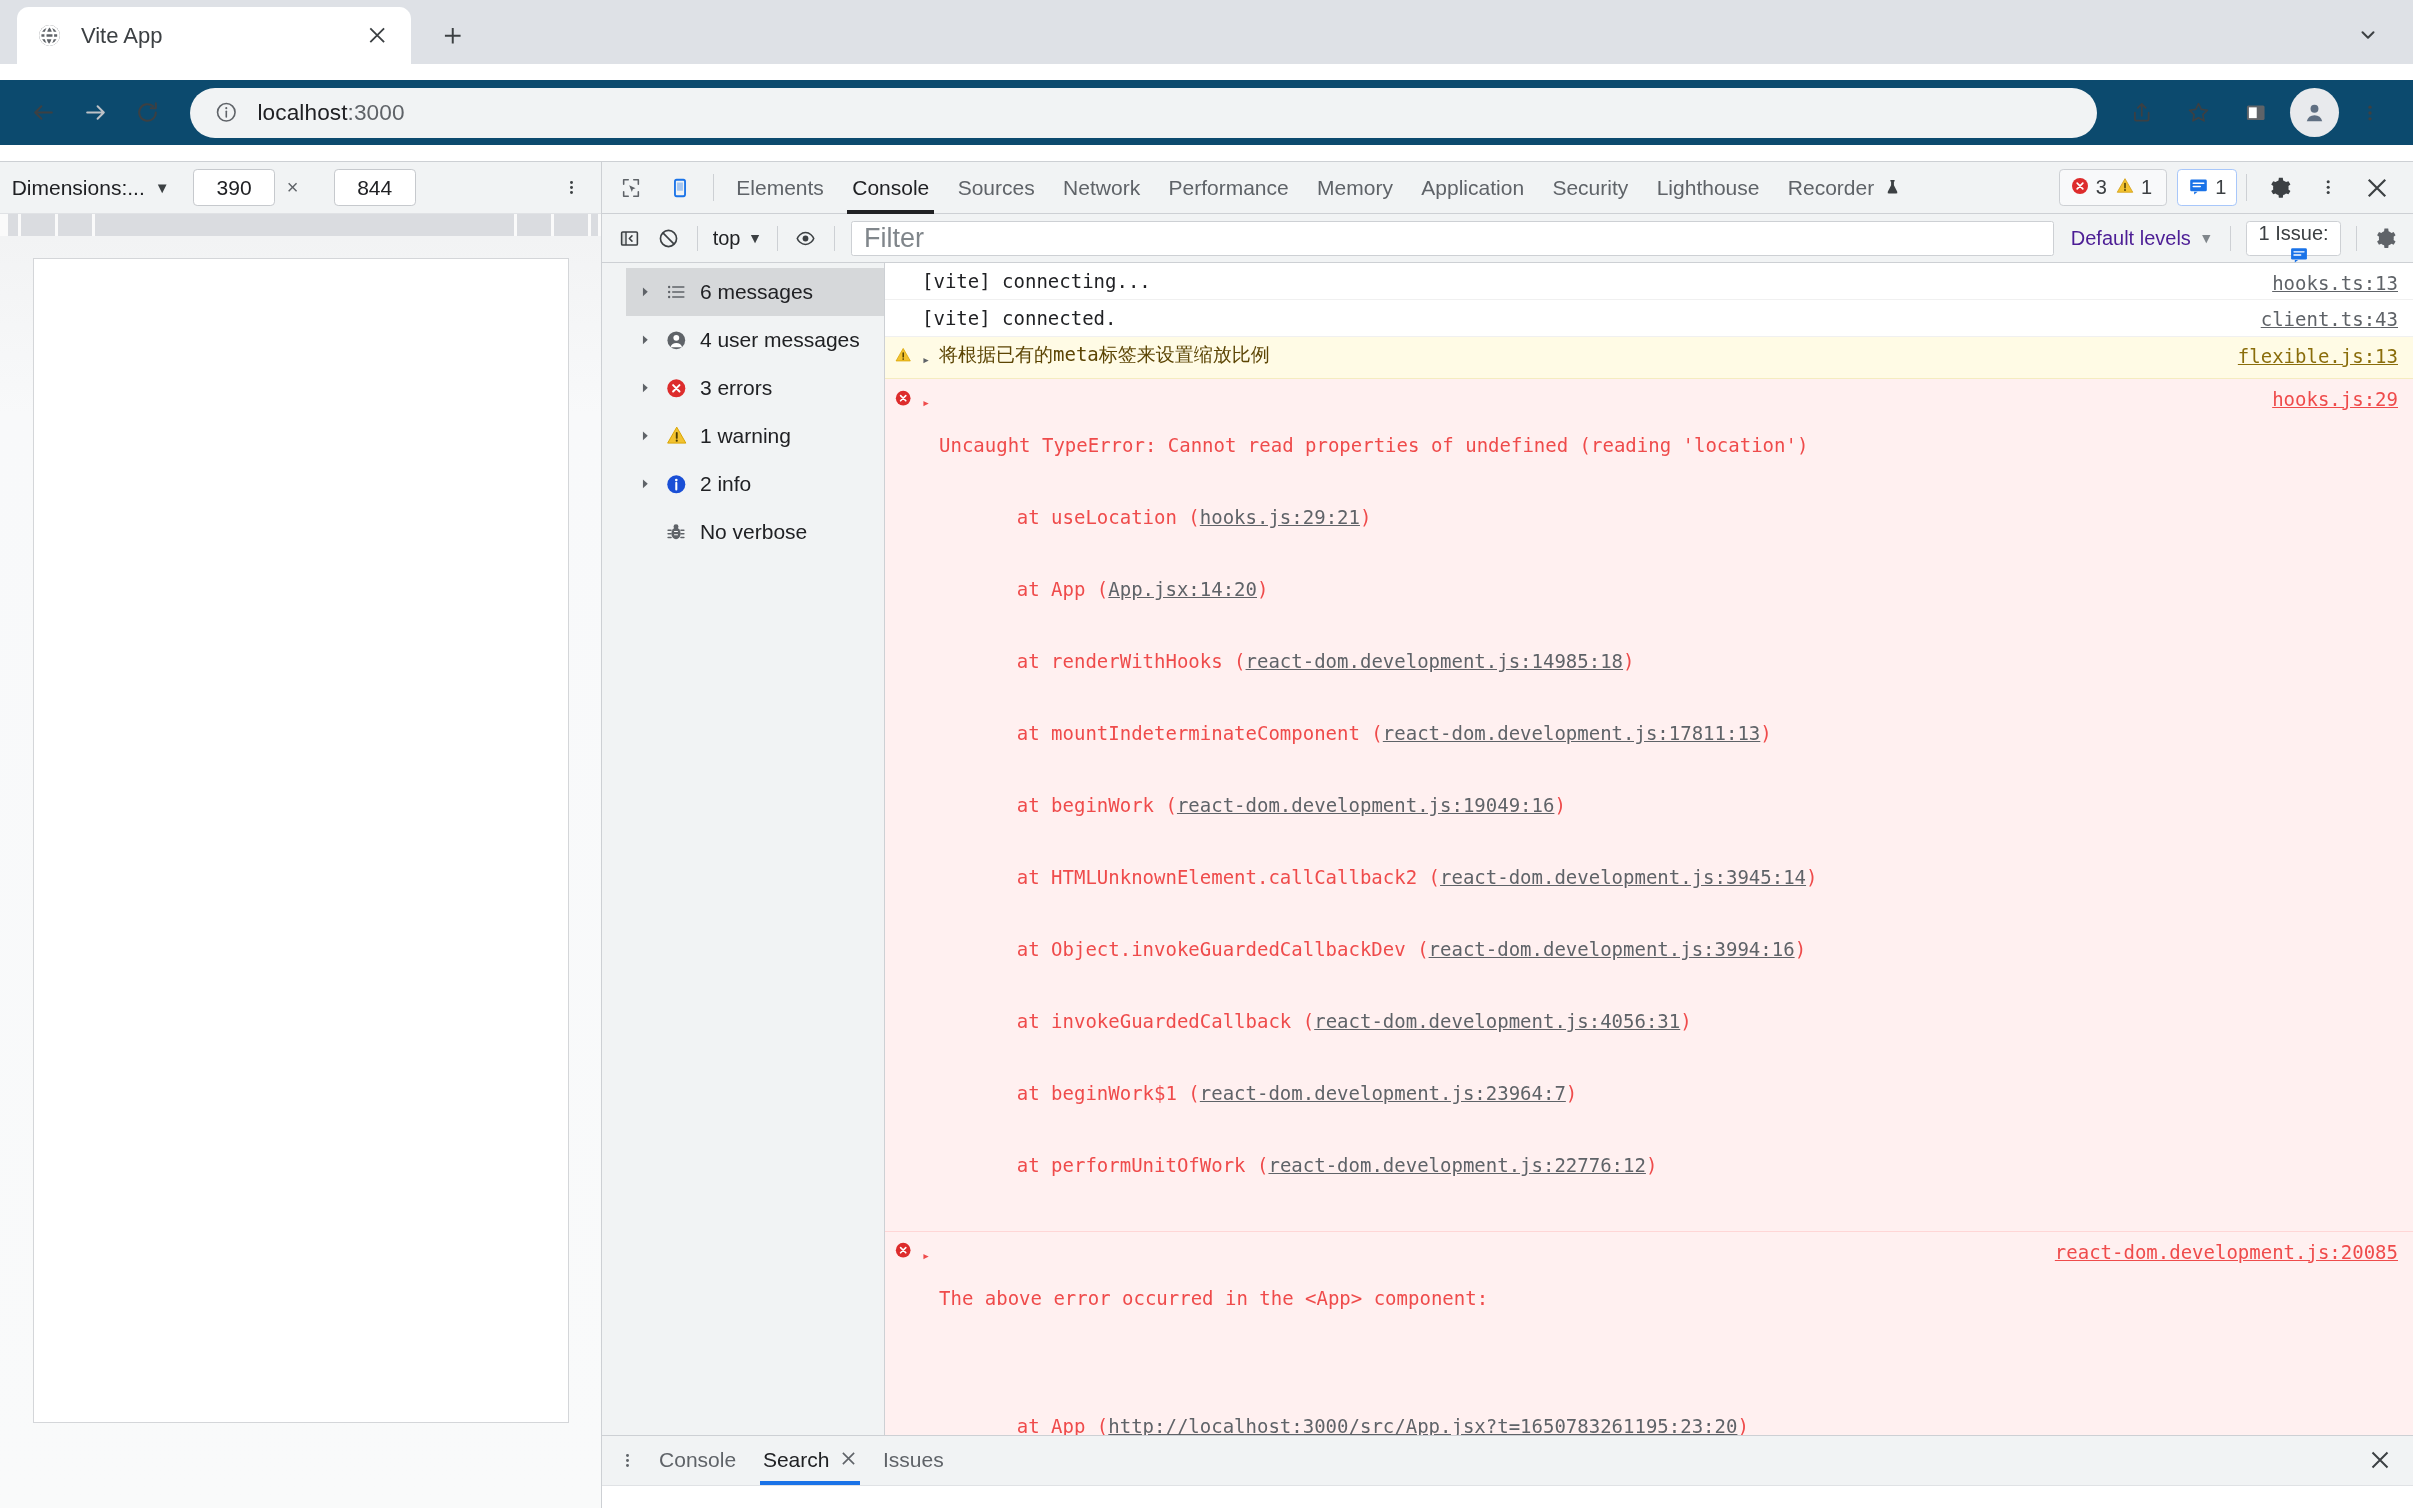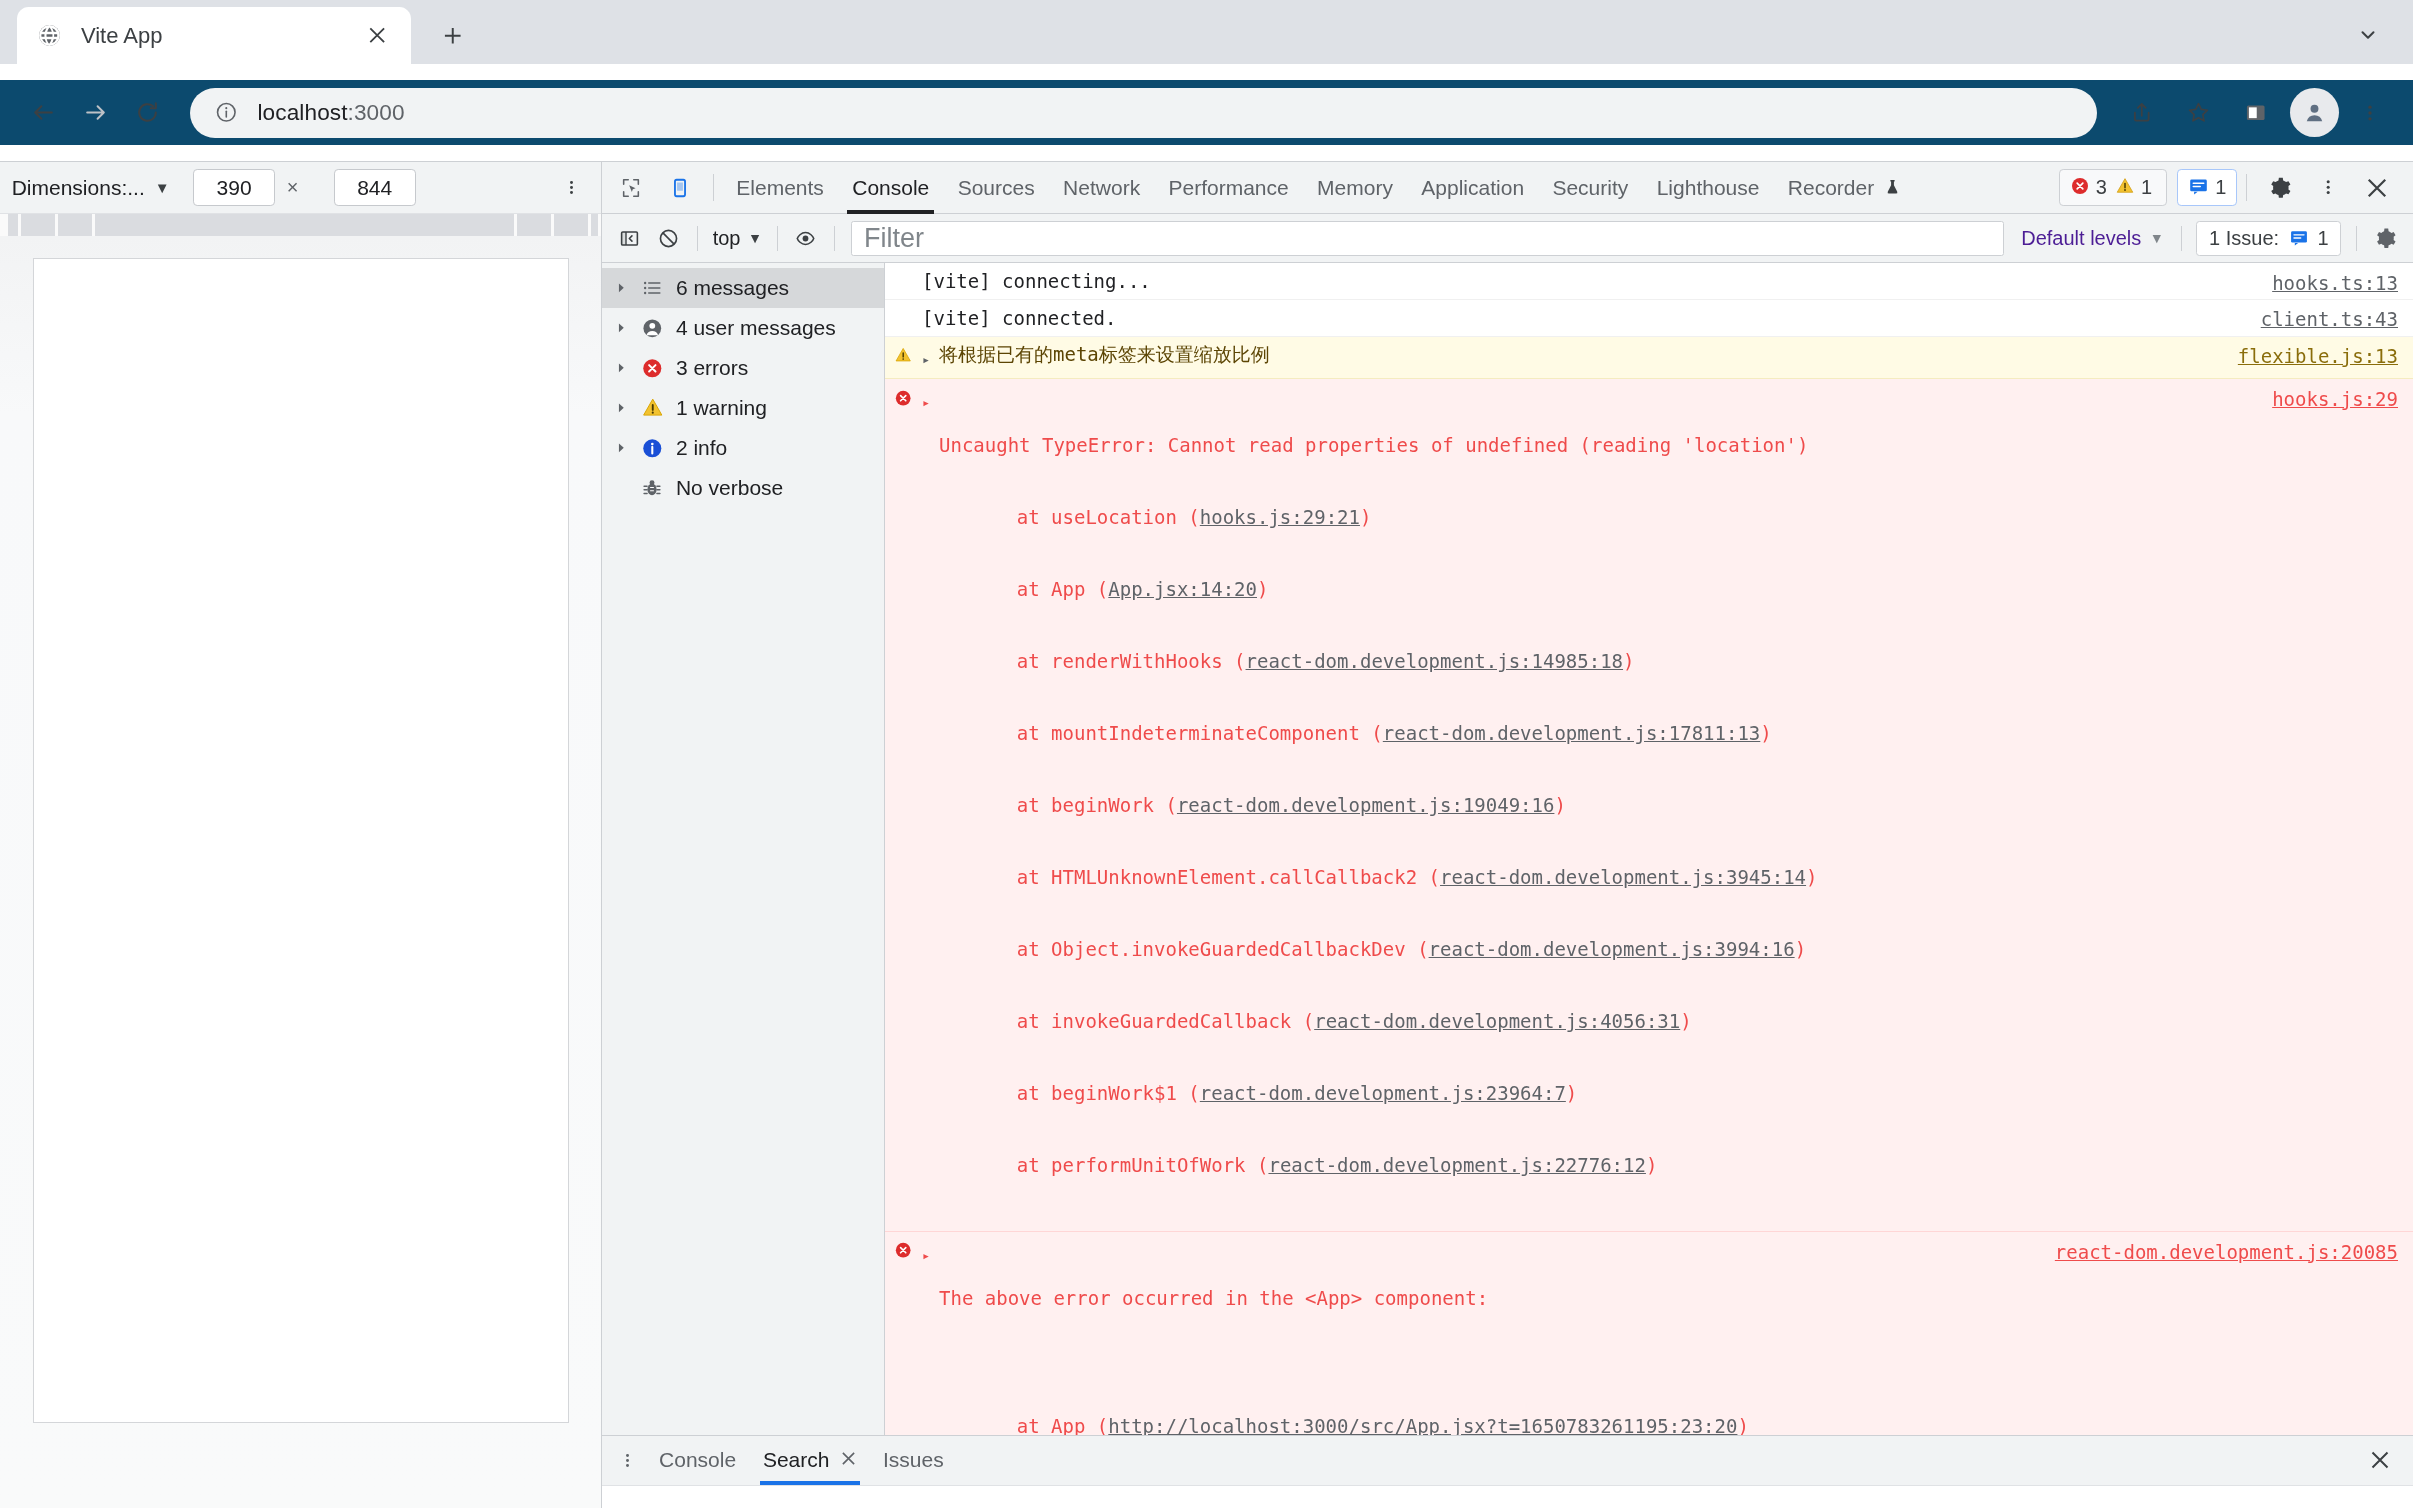--- a/index.html
+++ b/index.html
@@ -171,34 +171,34 @@
     border-radius: 2.5px; margin: 0 8.4px; display: flex; align-items: center;
     padding: 0 11.7px; min-width: 0;
   }
   .filter-input .ph { font-size: 27px; color: #80868b; }
   .levels-select { display: flex; align-items: center; padding: 0 8.4px; white-space: nowrap;}
   .levels-select .t { font-size: 20px; color: #4c1d95; }
   .levels-select .c { font-size: 14.2px; color: #80868b; margin-left: 8.4px; }
   .issue-chip {
     display: flex; align-items: center; height: 35px; padding: 0 11.7px;
     border: 0.8px solid #cdd0d4; border-radius: 3.4px; background: #fff;
-    margin: 0 6.7px; white-space: nowrap;
+    margin: 0 6.7px; white-space: nowrap; flex-direction: column;
   }
   .issue-chip .t { font-size: 20px; color: #3c4043; }
   .issue-chip .n { font-size: 20px; color: #3c4043; margin-left: 8.4px; }
 
   
   .console-body { flex: 1; display: flex; min-height: 0; }
   .console-sidebar {
     width: 283px; flex: none; background: #f1f3f4;
     border-right: 0.8px solid #cdd0d4; padding-top: 5px; overflow: hidden;
   }
   .side-item {
-    height: 40px; display: flex; align-items: center; padding-left: 8.4px;
-    font-size: 21px; color: #202124;
+    height: 48px; display: flex; align-items: center; padding-left: 8.4px;
+    font-size: 21px; color: #202124; margin-left: 24px;
   }
   .side-item.selected { background: #d6d8da; }
   .side-arrow {
     width: 23.5px; flex: none; display: flex; align-items: center; justify-content: center;
   }
   .side-ico { width: 37px; flex: none; display: flex; align-items: center; justify-content: center; }
   .side-label { margin-left: 5px; white-space: nowrap; }
 
   .console-messages {
     flex: 1; min-width: 0; overflow: hidden; background: #fff;

